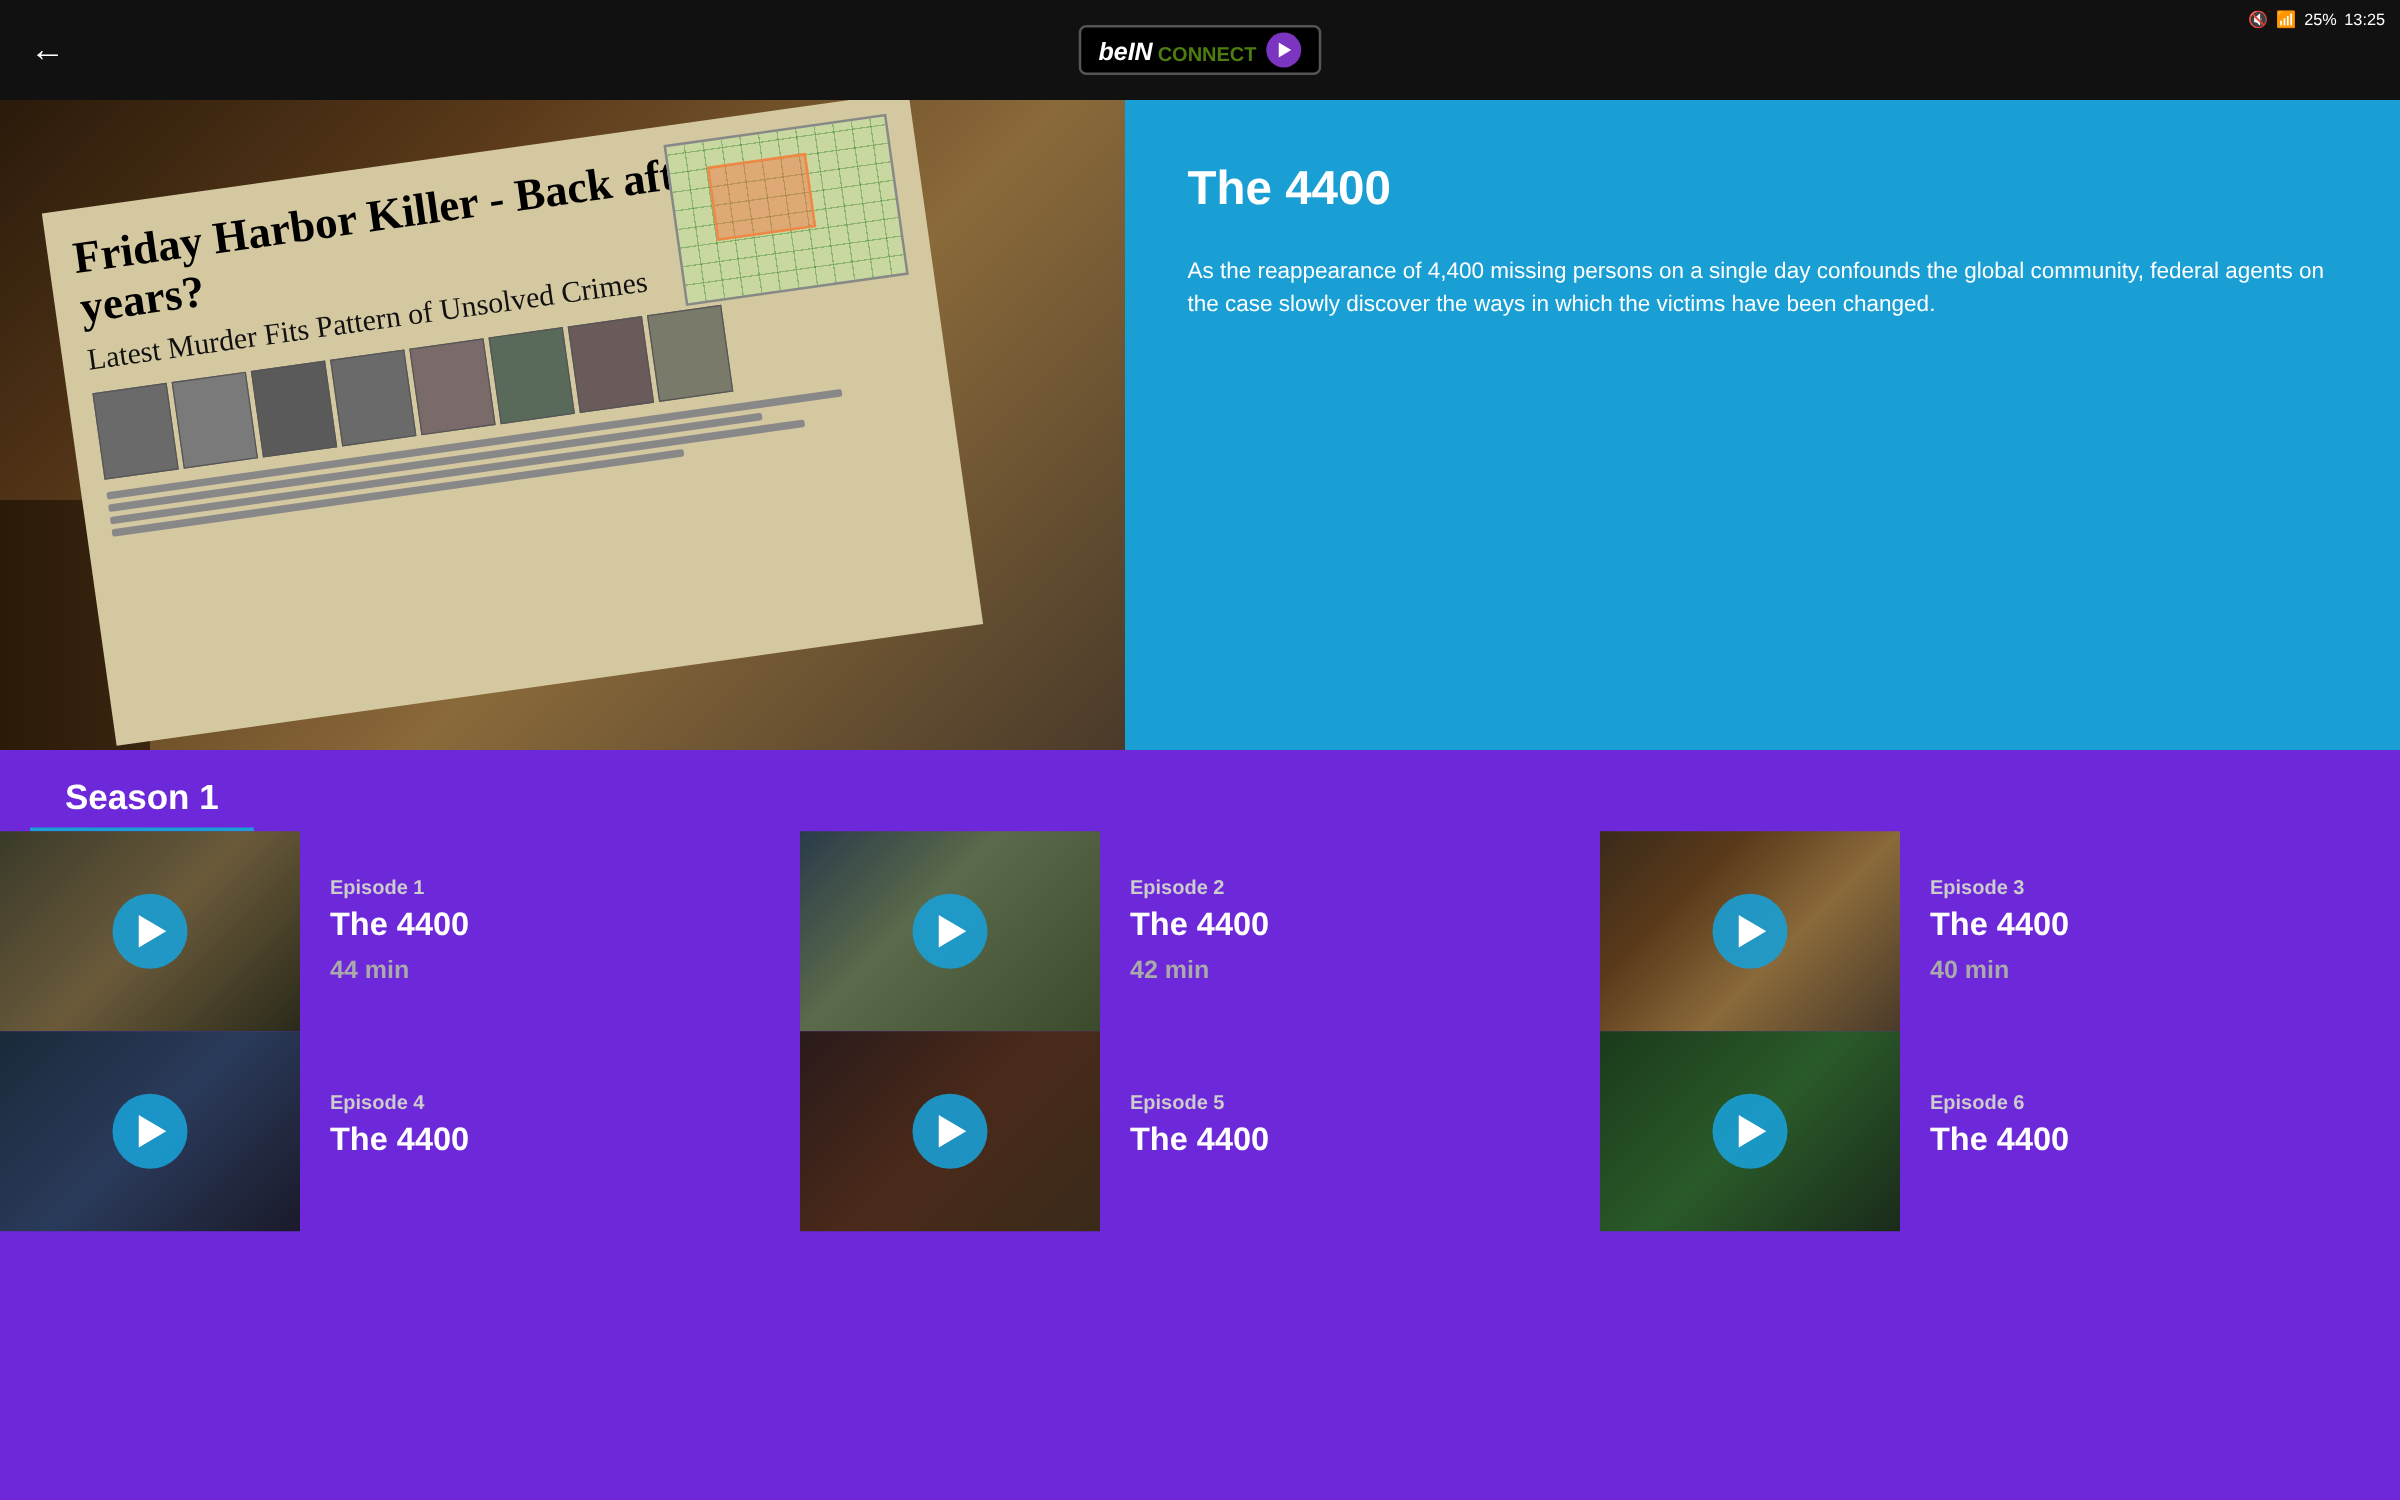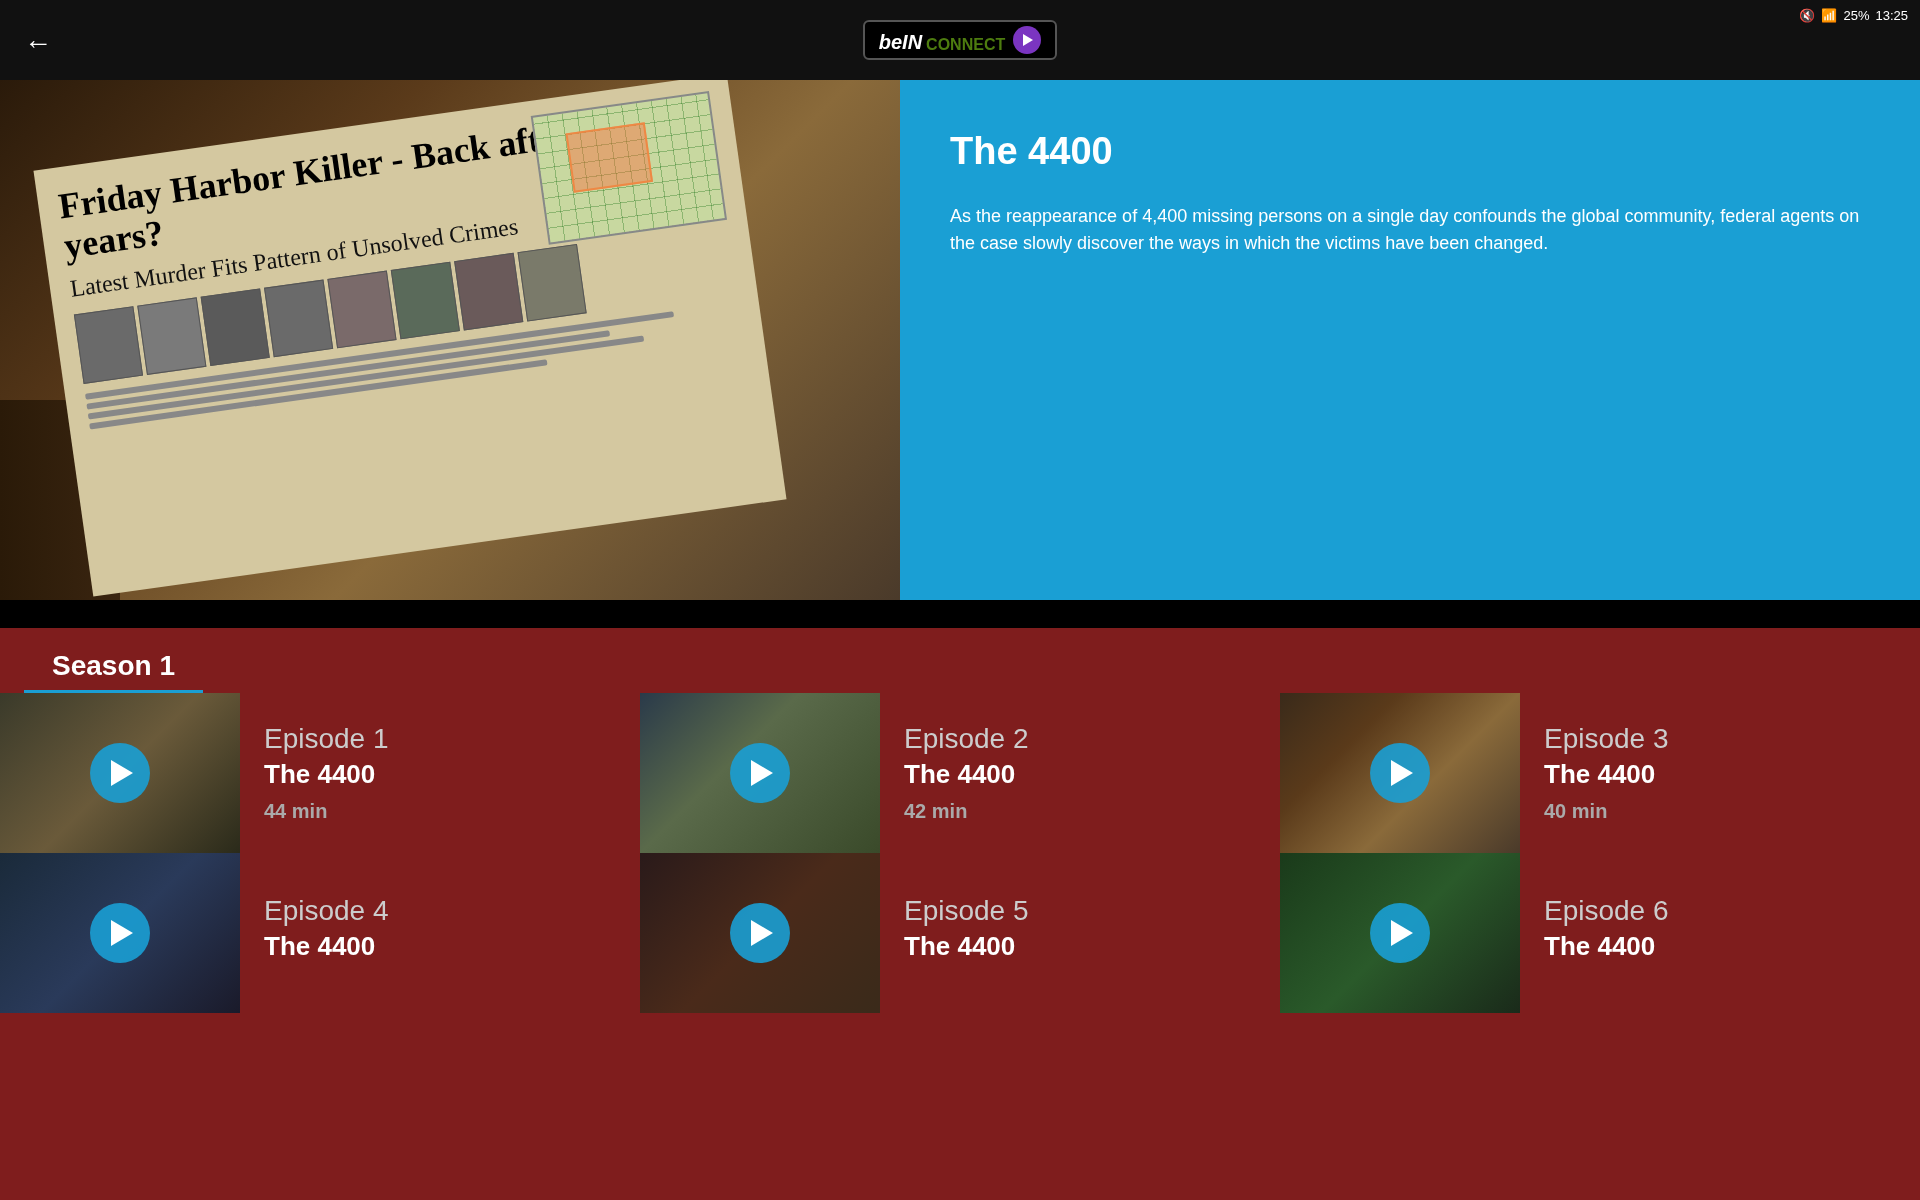--- a/index.html
+++ b/index.html
@@ -187,22 +187,21 @@
       line-height: 1.5;
     }
 
     
     .season-section {
       position: absolute;
       top: 600px;
       left: 0;
       right: 0;
       bottom: 0;
-      background: #7f1d1d;
-      margin-top: 28px;
+      background: #6d28d9;
     }
 
     .season-label {
       display: inline-block;
       font-size: 28px;
       font-weight: bold;
       color: #fff;
       padding: 12px 28px 8px 28px;
       border-bottom: 3px solid #1a9fd4;
       margin-bottom: 0;
@@ -253,23 +252,24 @@
       border-bottom: 13px solid transparent;
       margin-left: 4px;
     }
 
     .episode-info {
       padding: 20px 24px;
       flex: 1;
     }
 
     .episode-number {
-      font-size: 28px;
+      font-size: 16px;
       color: #ccc;
       margin-bottom: 4px;
+      font-weight: bold;
     }
 
     .episode-show {
       font-size: 26px;
       font-weight: bold;
       color: #fff;
       margin-bottom: 10px;
     }
 
     .episode-duration {

